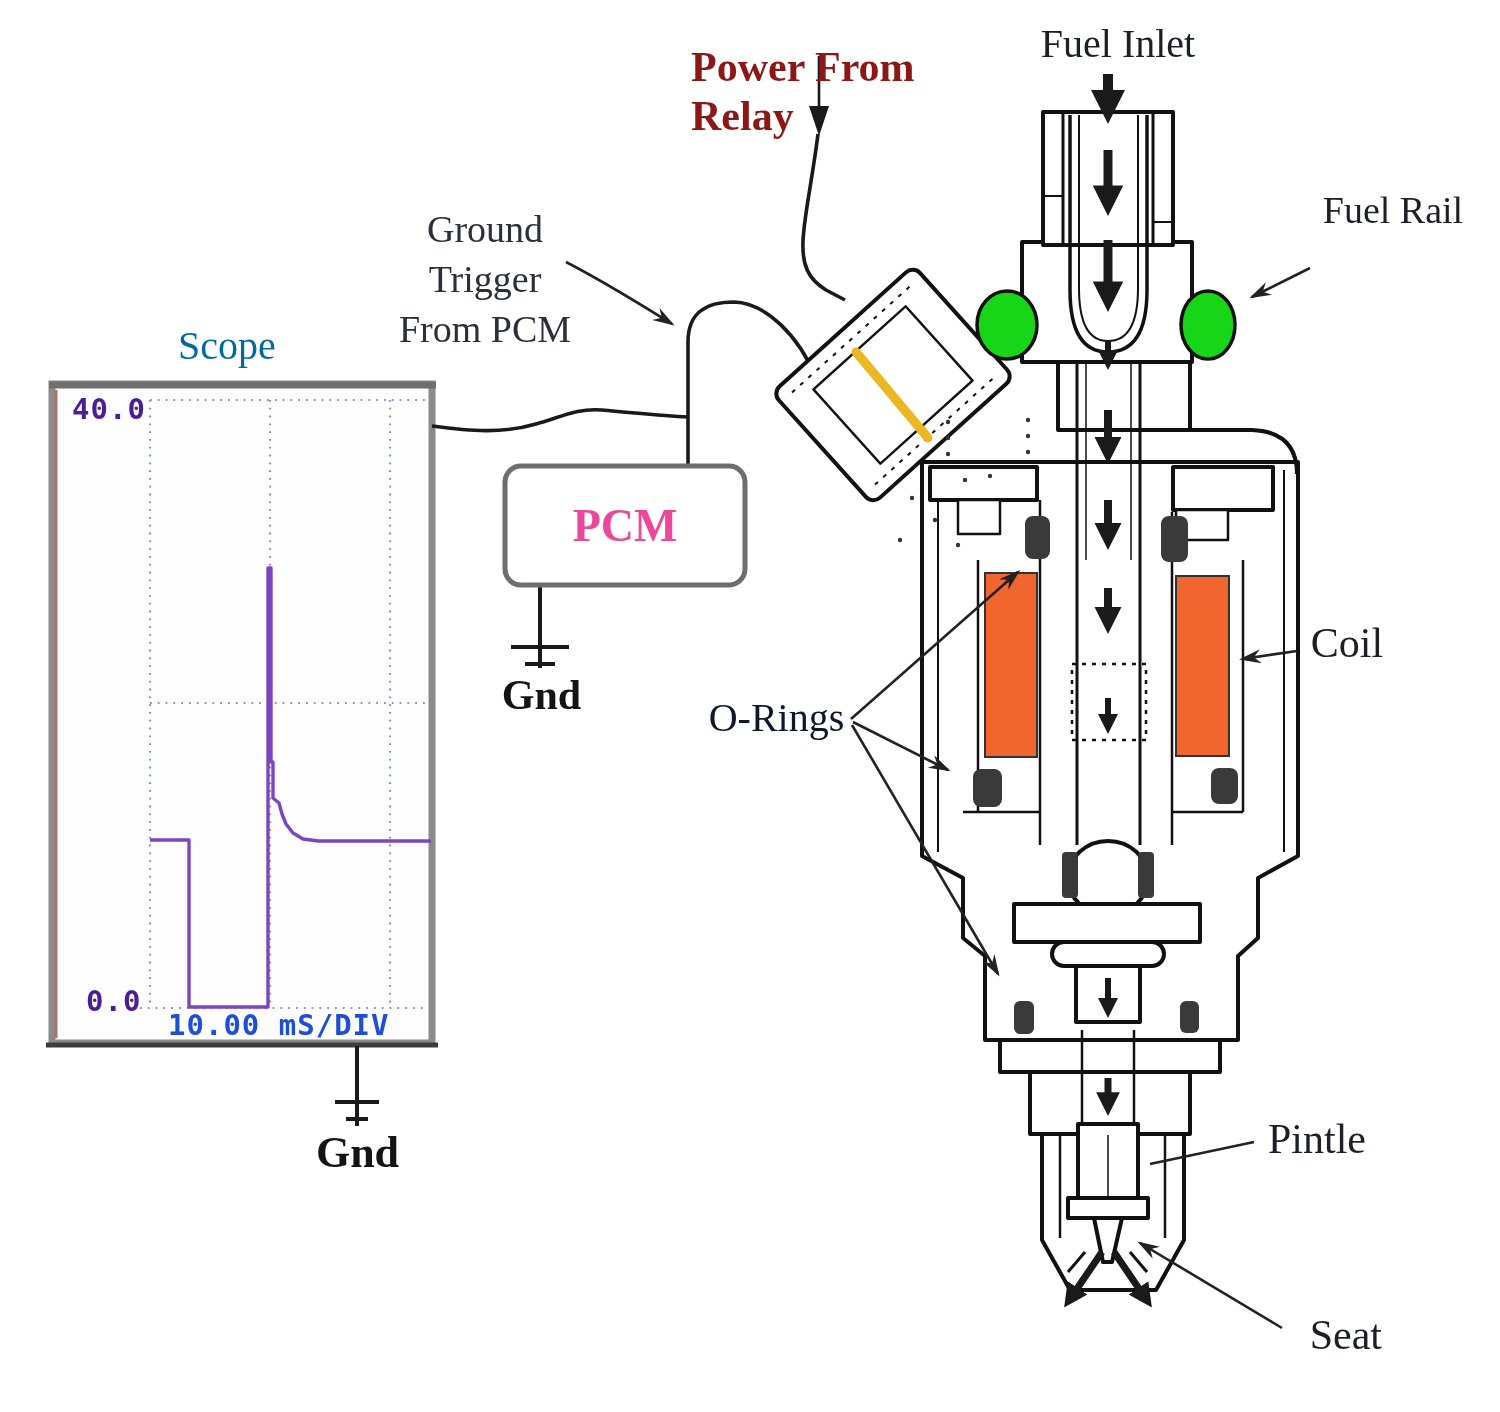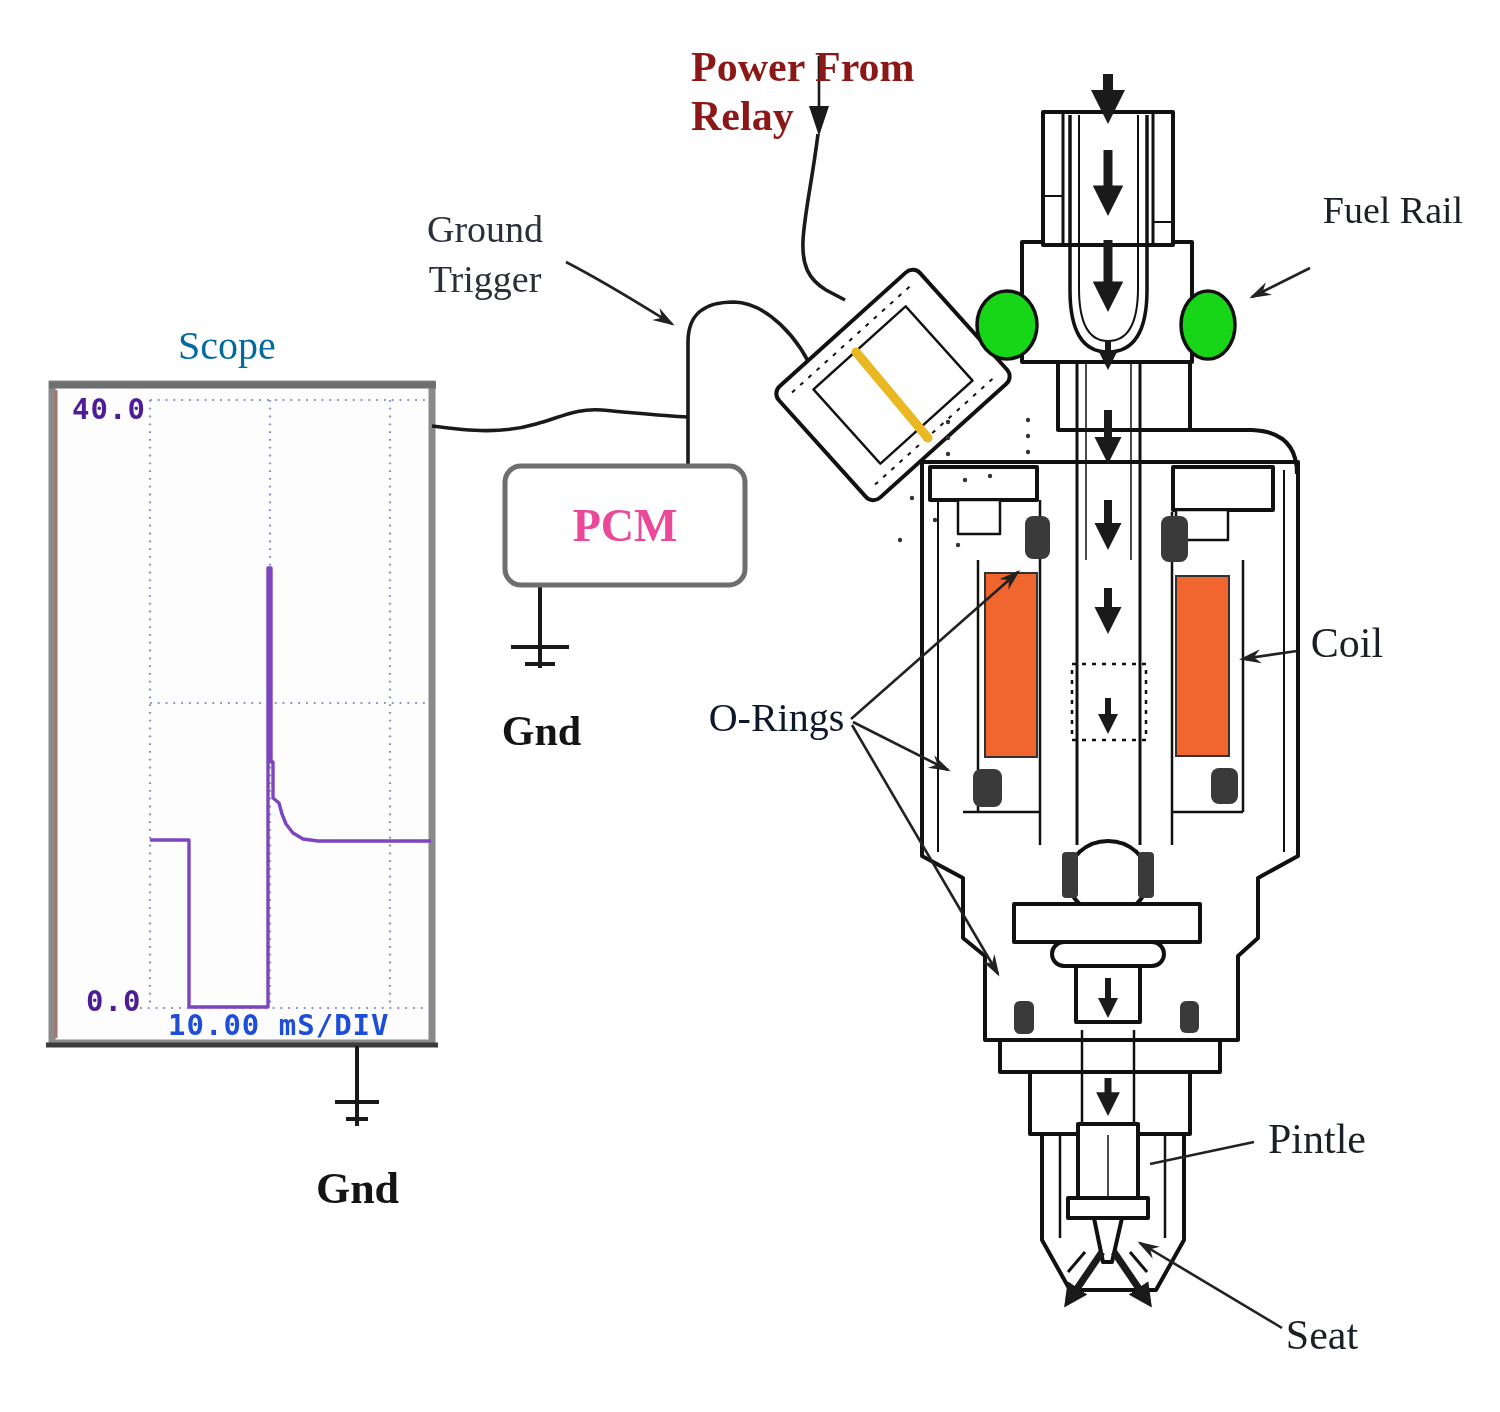--- a/index.html
+++ b/index.html
@@ -10,21 +10,21 @@
   .center{text-align:center;}
   .serif38{font-size:38px;}
   .serif40{font-size:40px;}
   .serif42{font-size:42px;}
   .bold{font-weight:bold;margin-top:21px;}
   .maroon{color:#8b1717;}
   .dark{color:#1c2026;}
   .scope-title{font-size:40px;font-weight:normal;color:#0369a1;}
   .pcm-box-label{display:flex;align-items:center;justify-content:center;
                  font-size:46px;font-weight:bold;color:#ec4899;}
-  .gnd{font-size:44px;font-weight:bold;color:#141414;margin-top:36px;}
+  .gnd{font-size:44px;font-weight:bold;color:#141414;}
   .readout{position:absolute;font-family:"DejaVu Sans Mono",monospace;font-weight:bold;}
   .volts{font-size:29px;color:#4c1d95;letter-spacing:1px;}
   .timebase{font-size:29px;color:#1d4ed8;letter-spacing:1px;}
 </style>
 </head>
 <body>
 
 <div class="canvas">
 
 <svg class="art" width="1500" height="1412" viewBox="0 0 1500 1412">
@@ -195,43 +195,45 @@
     <line x1="1254" y1="1142" x2="1150" y2="1164"></line>
     <line x1="1282" y1="1328" x2="1140" y2="1243" marker-end="url(#ahd)"></line>
   </g>
 </svg>
 
 <div class="lbl scope-title center" style="left:127px;top:324px;width:200px;">Scope</div>
 
 <div class="lbl serif38 center" style="left:360px;top:204px;width:250px;line-height:50px;color:#2b2f3a;">
   <div>Ground</div>
   <div>Trigger</div>
+  <div>From PCM</div>
 </div>
 
 <div class="lbl serif42 bold maroon" style="left:691px;top:22px;line-height:49px;">
   <div>Power From</div>
   <div>Relay</div>
 </div>
 
+<div class="lbl serif40 center dark" style="left:1008px;top:22px;width:220px;">Fuel Inlet</div>
 
 <div class="lbl serif38 center dark" style="left:1298px;top:186px;width:190px;line-height:48px;">
   <div>Fuel Rail</div>
 </div>
 
 <div class="lbl pcm-box-label" style="left:505px;top:466px;width:240px;height:119px;">PCM</div>
 
 <div class="lbl gnd center" style="left:484px;top:672px;width:115px;font-size:42px;">Gnd</div>
 
 <div class="lbl serif40 center" style="left:694px;top:696px;width:165px;color:#0f172a;">O-Rings</div>
 
 <div class="lbl serif42 center dark" style="left:1292px;top:620px;width:110px;">Coil</div>
 
 <div class="lbl serif42 center dark" style="left:1252px;top:1116px;width:130px;">Pintle</div>
 
-<div class="lbl serif42 center dark" style="left:1262px;top:1312px;width:120px;">Seat</div>
+<div class="lbl serif42 center dark" style="left:1262px;top:1312px;width:120px;text-align:right;">Seat</div>
 
 <div class="lbl gnd center" style="left:300px;top:1128px;width:115px;">Gnd</div>
 
 <div class="readout volts" style="left:72px;top:392px;">40.0</div>
 <div class="readout volts" style="left:86px;top:984px;">0.0</div>
 <div class="readout timebase" style="left:168px;top:1008px;">10.00 mS/DIV</div>
 
 </div>
 
 </body></html>

